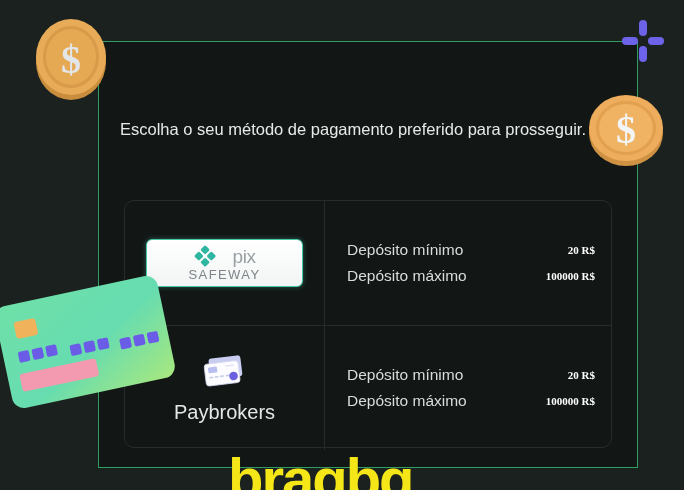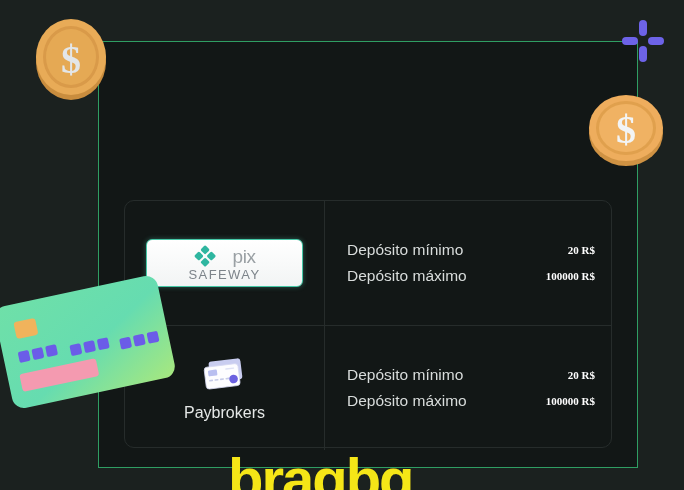--- a/index.html
+++ b/index.html
@@ -133,21 +133,21 @@
     font-size: 13px;
     font-weight: normal;
     color: #7d848a;
     letter-spacing: 1.4px;
     margin-top: -1px;
   }
 
   
   .pb-label {
     margin-top: 9px;
-    font-size: 16px;
+    font-size: 20px;
     color: #e4e7e6;
   }
 
   
   .deco { position: absolute; pointer-events: none; }
   #coin-left  { left: 30px;  top: 12px;  width: 82px; height: 92px; }
   #coin-right { left: 582px; top: 88px;  width: 88px; height: 80px; }
   #plus-icon  { left: 620px; top: 18px;  width: 46px; height: 46px; }
   #card-deco  { left: -8px;  top: 272px; width: 186px; height: 140px; }
 
@@ -164,20 +164,21 @@
     margin-top: 36px;
   }
 </style>
 </head>
 <body>
 
 <div id="screen">
 
   <div id="modal"></div>
 
+  <div id="subtitle">Escolha o seu método de pagamento preferido para prosseguir.</div>
 
   <div id="methods">
 
     <div class="method-row">
       <div class="brand-cell">
         <div class="pix-tile">
           <div class="pix-top">
             <svg width="22" height="22" viewBox="0 0 24 24">
               <rect x="8.4" y="1.6" width="7.4" height="7.4" rx="1.6" transform="rotate(45 12.1 5.3)" fill="#2fb6a0"></rect>
               <rect x="1.6" y="8.4" width="7.4" height="7.4" rx="1.6" transform="rotate(45 5.3 12.1)" fill="#2fb6a0"></rect>

